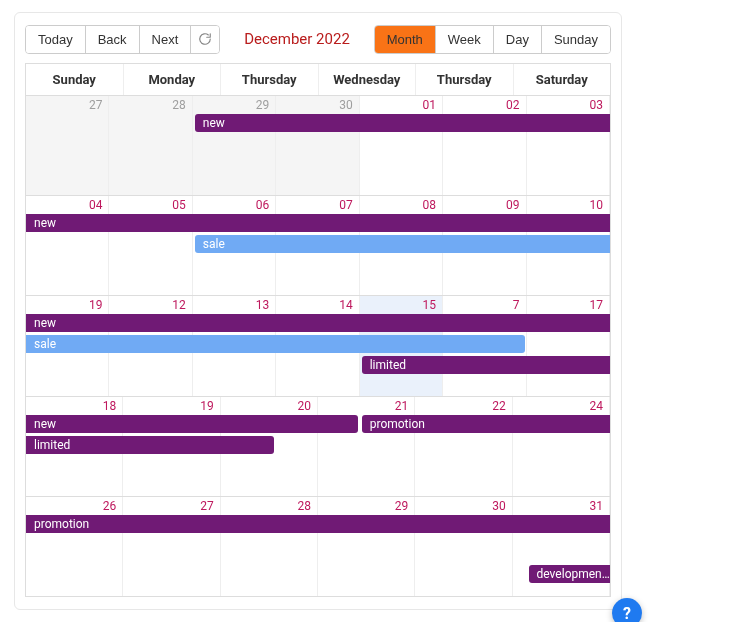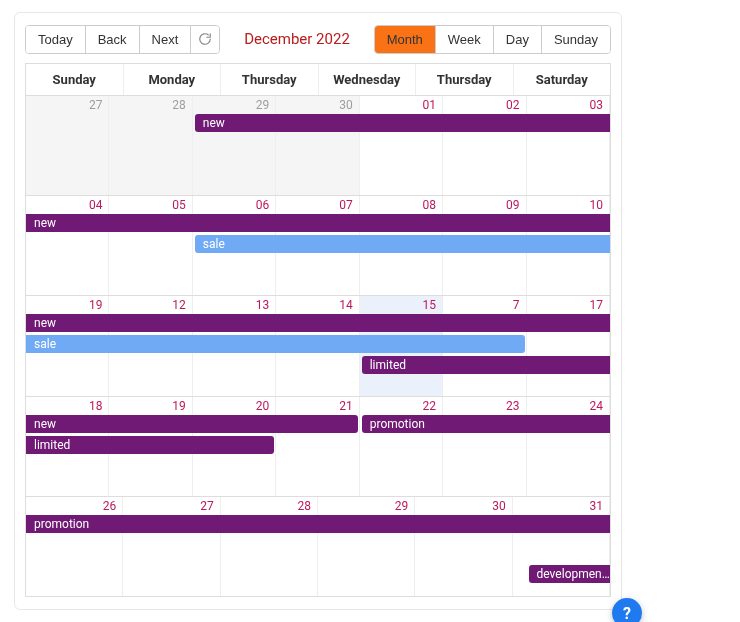--- a/index.html
+++ b/index.html
@@ -178,23 +178,20 @@
           <div class="cell">
             <div class="date">20</div>
           </div>
           <div class="cell">
             <div class="date">21</div>
           </div>
           <div class="cell">
             <div class="date">22</div>
           </div>
           <div class="cell">
-            <div class="date">23</div>
-          </div>
-          <div class="cell">
             <div class="date">24</div>
           </div>
           <div class="events">
             <div class="ev dark" style="left: calc(0% + 0px); width: calc(57.1429% - 2px); top: 0px; border-top-left-radius: 0px; border-bottom-left-radius: 0px;">new</div>
             <div class="ev dark" style="left: calc(57.1429% + 2px); width: calc(42.8571% - 2px); top: 0px; border-top-right-radius: 0px; border-bottom-right-radius: 0px;">promotion</div>
             <div class="ev dark" style="left: calc(0% + 0px); width: calc(42.8571% - 2px); top: 21px; border-top-left-radius: 0px; border-bottom-left-radius: 0px;">limited</div>
           </div>
         </div>
         <div class="week">
           <div class="cell">

